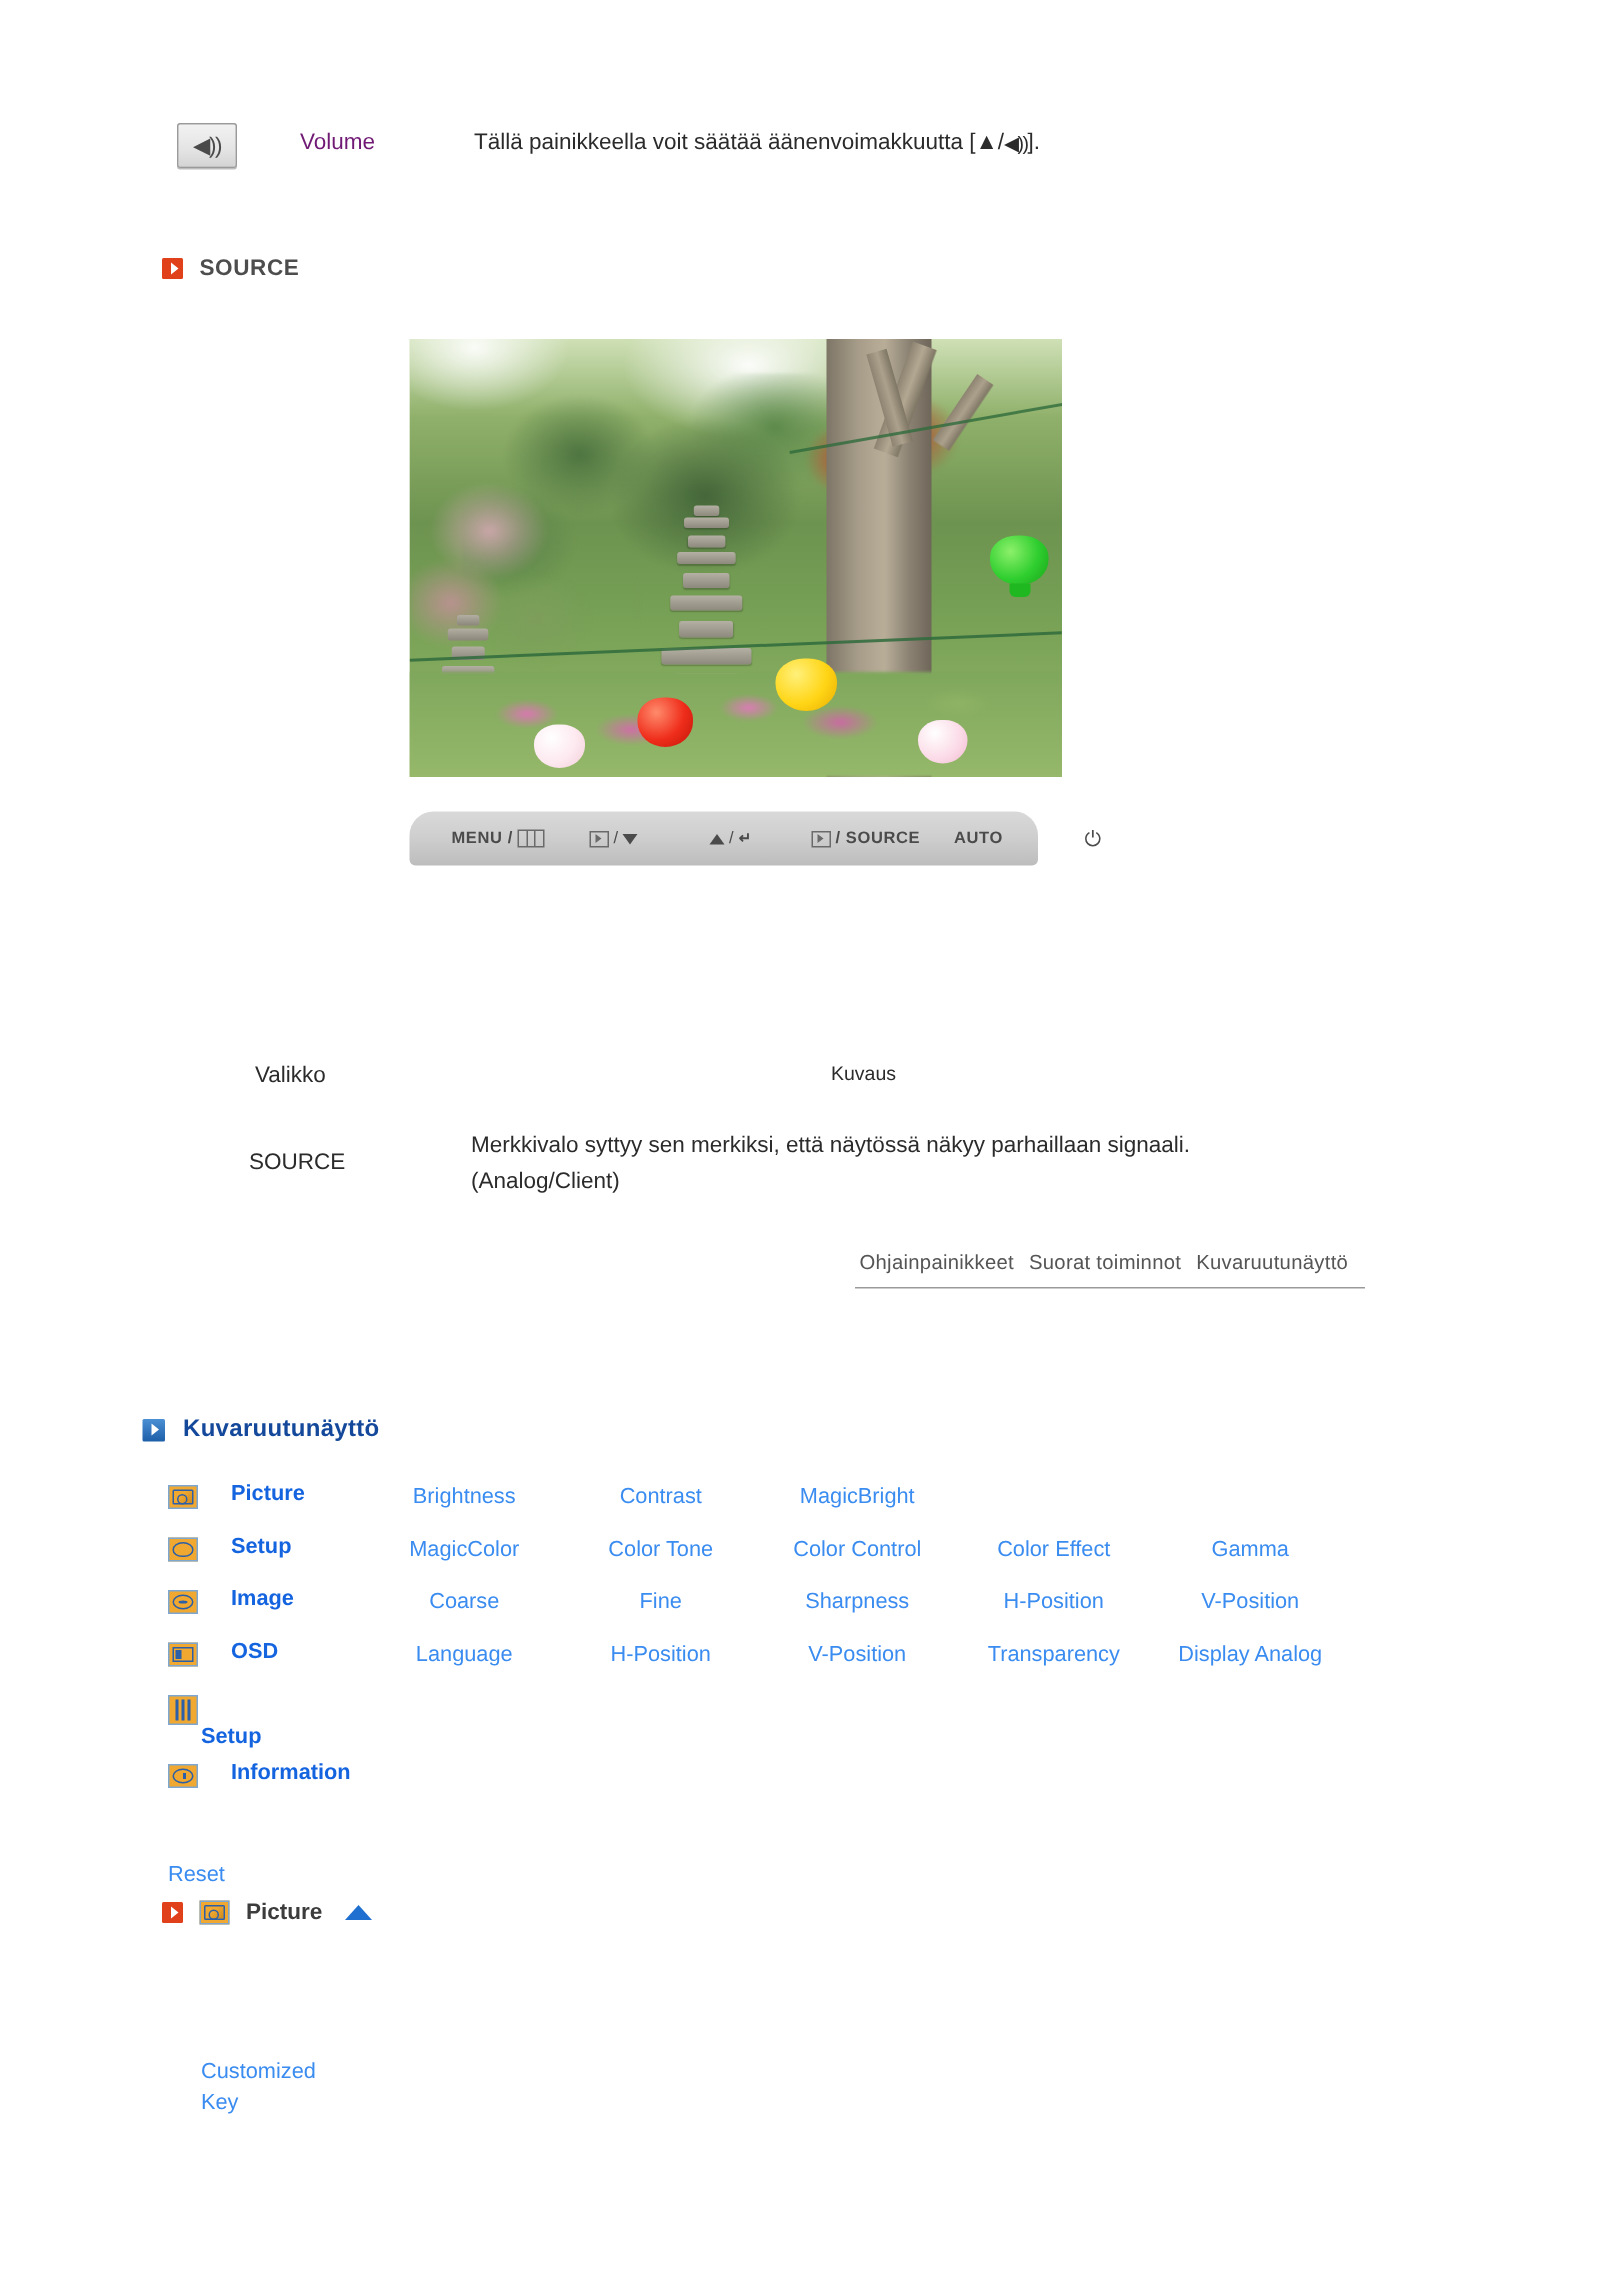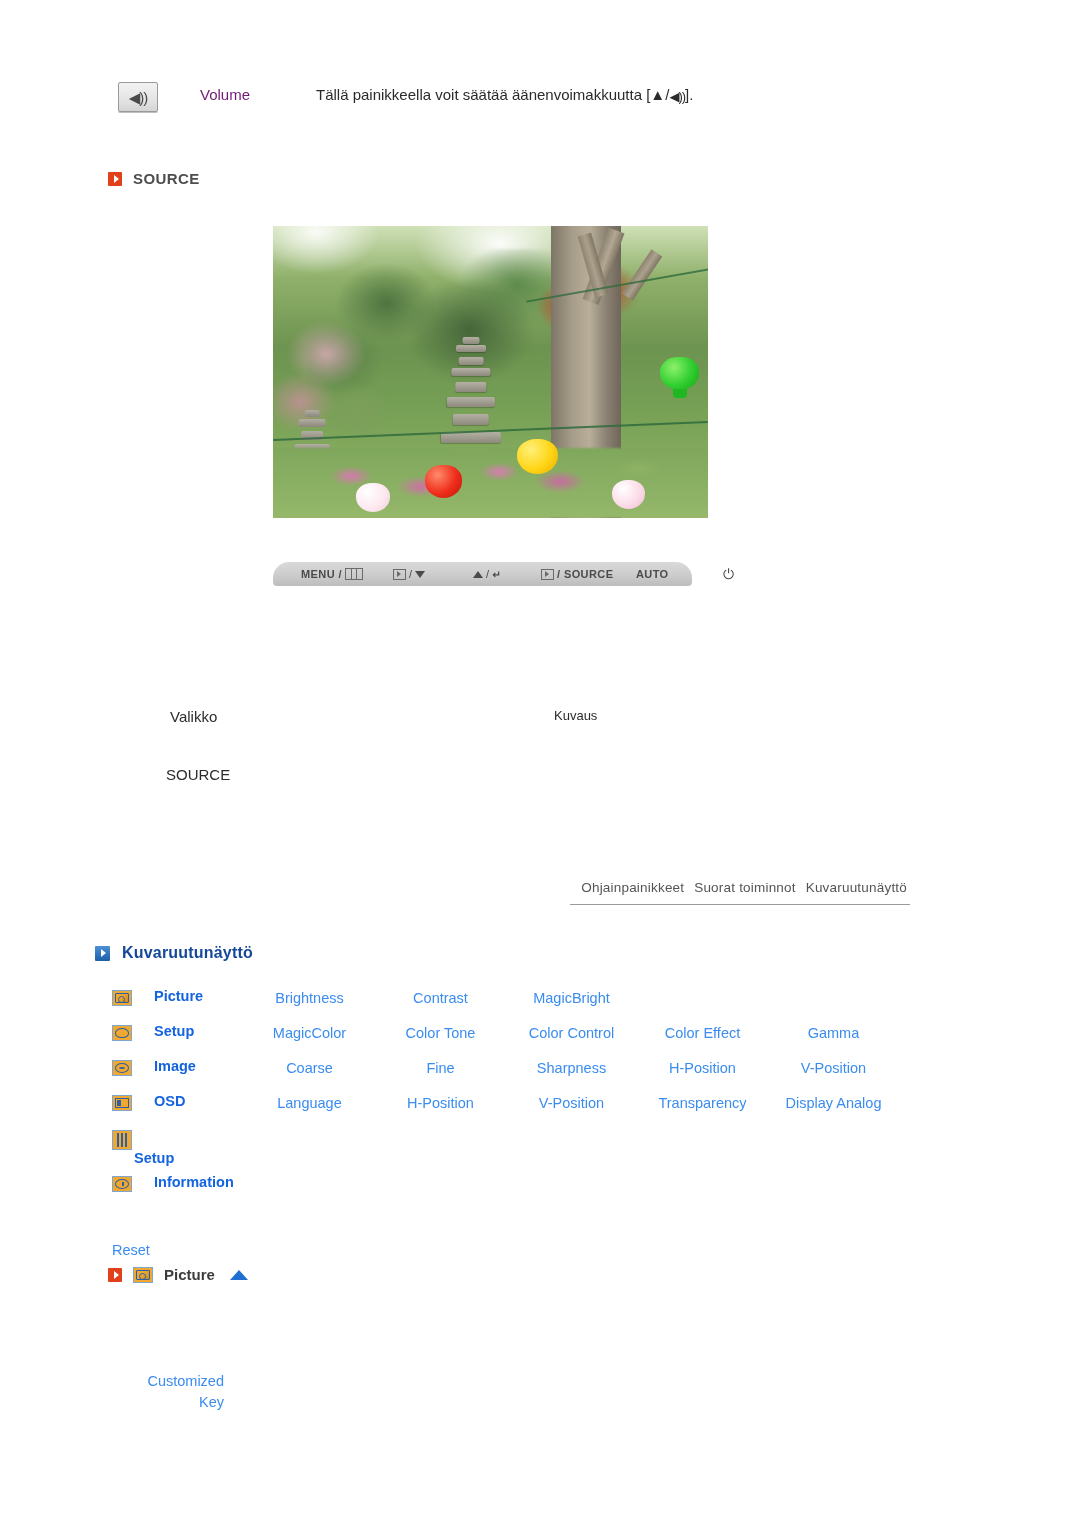--- a/index.html
+++ b/index.html
@@ -237,23 +237,23 @@
   .l-green::after { content:""; position:absolute; left:32%; bottom:-28%; width:36%; height:30%; background:#20b820; border-radius:0 0 4px 4px;}
   .l-yellow{ left: 56%; top: 73%; width: 9.5%; height: 12%; background: radial-gradient(circle at 34% 30%, #fff07a 0%, #ffd516 55%, #e8ab00 100%); }
   .l-red   { left: 35%; top: 82%; width: 8.5%; height: 11%; background: radial-gradient(circle at 34% 30%, #ff8b6c 0%, #ef2d1b 55%, #bf1508 100%); }
   .l-white { left: 19%; top: 88%; width: 8%;   height: 10%; background: radial-gradient(circle at 34% 30%, #ffffff 0%, #fde9ef 55%, #f2cdd8 100%); }
   .l-pink  { left: 78%; top: 87%; width: 7.5%; height: 10%; background: radial-gradient(circle at 34% 30%, #ffffff 0%, #fbd9e6 60%, #efb8cf 100%); }
 
   
   .ctrl-bar {
     position: absolute;
     left: 273px;
-    top: 562px;
+    top: 541px;
     width: 419px;
-    height: 24px;
+    height: 36px;
     background: linear-gradient(180deg, #d9d9d9 0%, #cfcfcf 45%, #bdbdbd 100%);
     border-radius: 16px 16px 4px 4px;
     display: flex;
     align-items: center;
   }
   .ctrl-item {
     position: absolute;
     font-size: 11px;
     font-weight: bold;
     color: #4b4b4b;
@@ -295,23 +295,23 @@
   .dt-head .c1 { position:absolute; left: 20px; top:0; font-size:15px; }
   .dt-head .c2 { position:absolute; left: 404px; top:0; font-size:13px; }
   .dt-row { position: relative; height: 60px; }
   .dt-row .c1 { position:absolute; left: 16px; top: 14px; font-size:15px; }
   .dt-row .c2 { position:absolute; left: 164px; top: 0px; font-size:15px; line-height: 24px; width: 620px; }
 
   
   .crumb {
     position: absolute;
     left: 570px;
-    top: 880px;
+    top: 834px;
     width: 340px;
-    text-align: right;
+    text-align: left;
   }
   .crumb-text {
     font-size: 13.5px;
     color: #555555;
     letter-spacing: 0.2px;
     white-space: nowrap;
   }
   .crumb-text span { margin: 0 3px; }
   .crumb-rule {
     margin-top: 9px;
@@ -374,21 +374,21 @@
     font-size: 14.5px; font-weight: bold; color: #1464e0;
     white-space: nowrap;
   }
   .osd-cell {
     flex: 0 0 131px;
     font-size: 14.5px;
     color: #3a8cf0;
     text-align: center;
     line-height: 21px;
   }
-  .osd-cell.wrapcell { text-align: right; padding-left: 22px; }
+  .osd-cell.wrapcell { text-align: left; padding-left: 22px; }
 
   
   .pic-foot {
     position: absolute;
     left: 108px;
     top: 1266px;
     display: flex;
     align-items: center;
     gap: 11px;
   }
@@ -486,20 +486,24 @@
   </div>
 </div>
 
 <div class="desc-table">
   <div class="dt-head">
     <div class="c1">Valikko</div>
     <div class="c2">Kuvaus</div>
   </div>
   <div class="dt-row">
     <div class="c1">SOURCE</div>
+    <div class="c2">
+      <div>Merkkivalo syttyy sen merkiksi, että näytössä näkyy parhaillaan signaali.</div>
+      <div>(Analog/Client)</div>
+    </div>
   </div>
 </div>
 
 <div class="crumb">
   <div class="crumb-text">
     <span>Ohjainpainikkeet</span>
     <span>Suorat toiminnot</span>
     <span>Kuvaruutunäyttö</span>
   </div>
   <div class="crumb-rule"></div>

